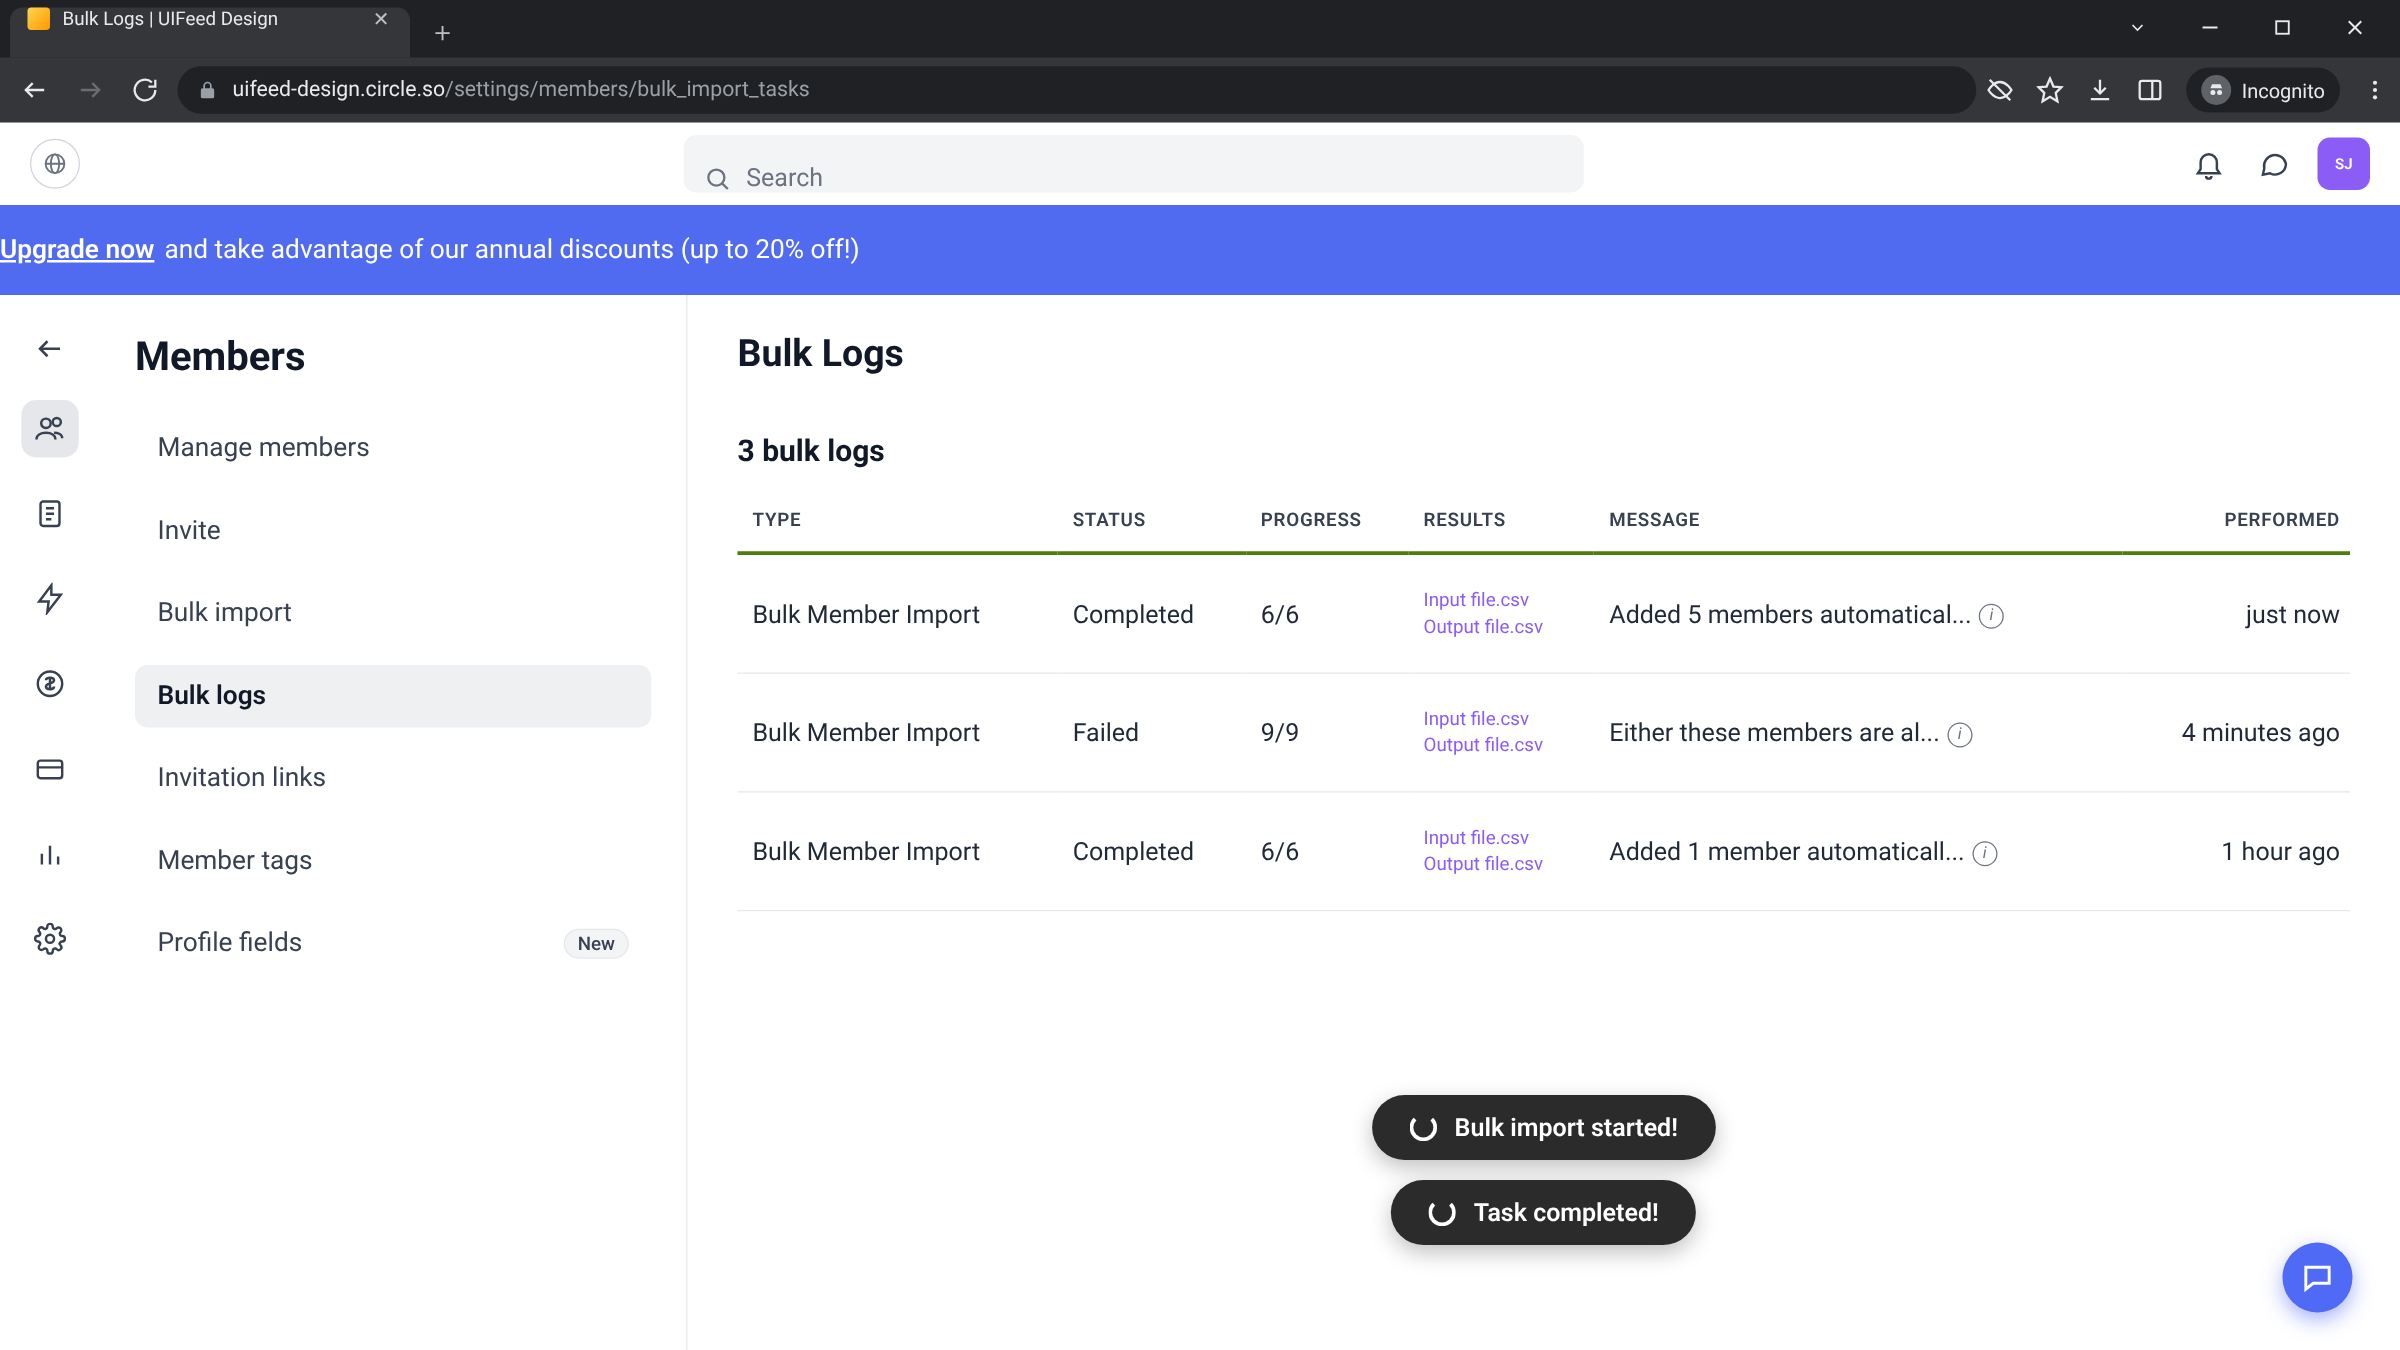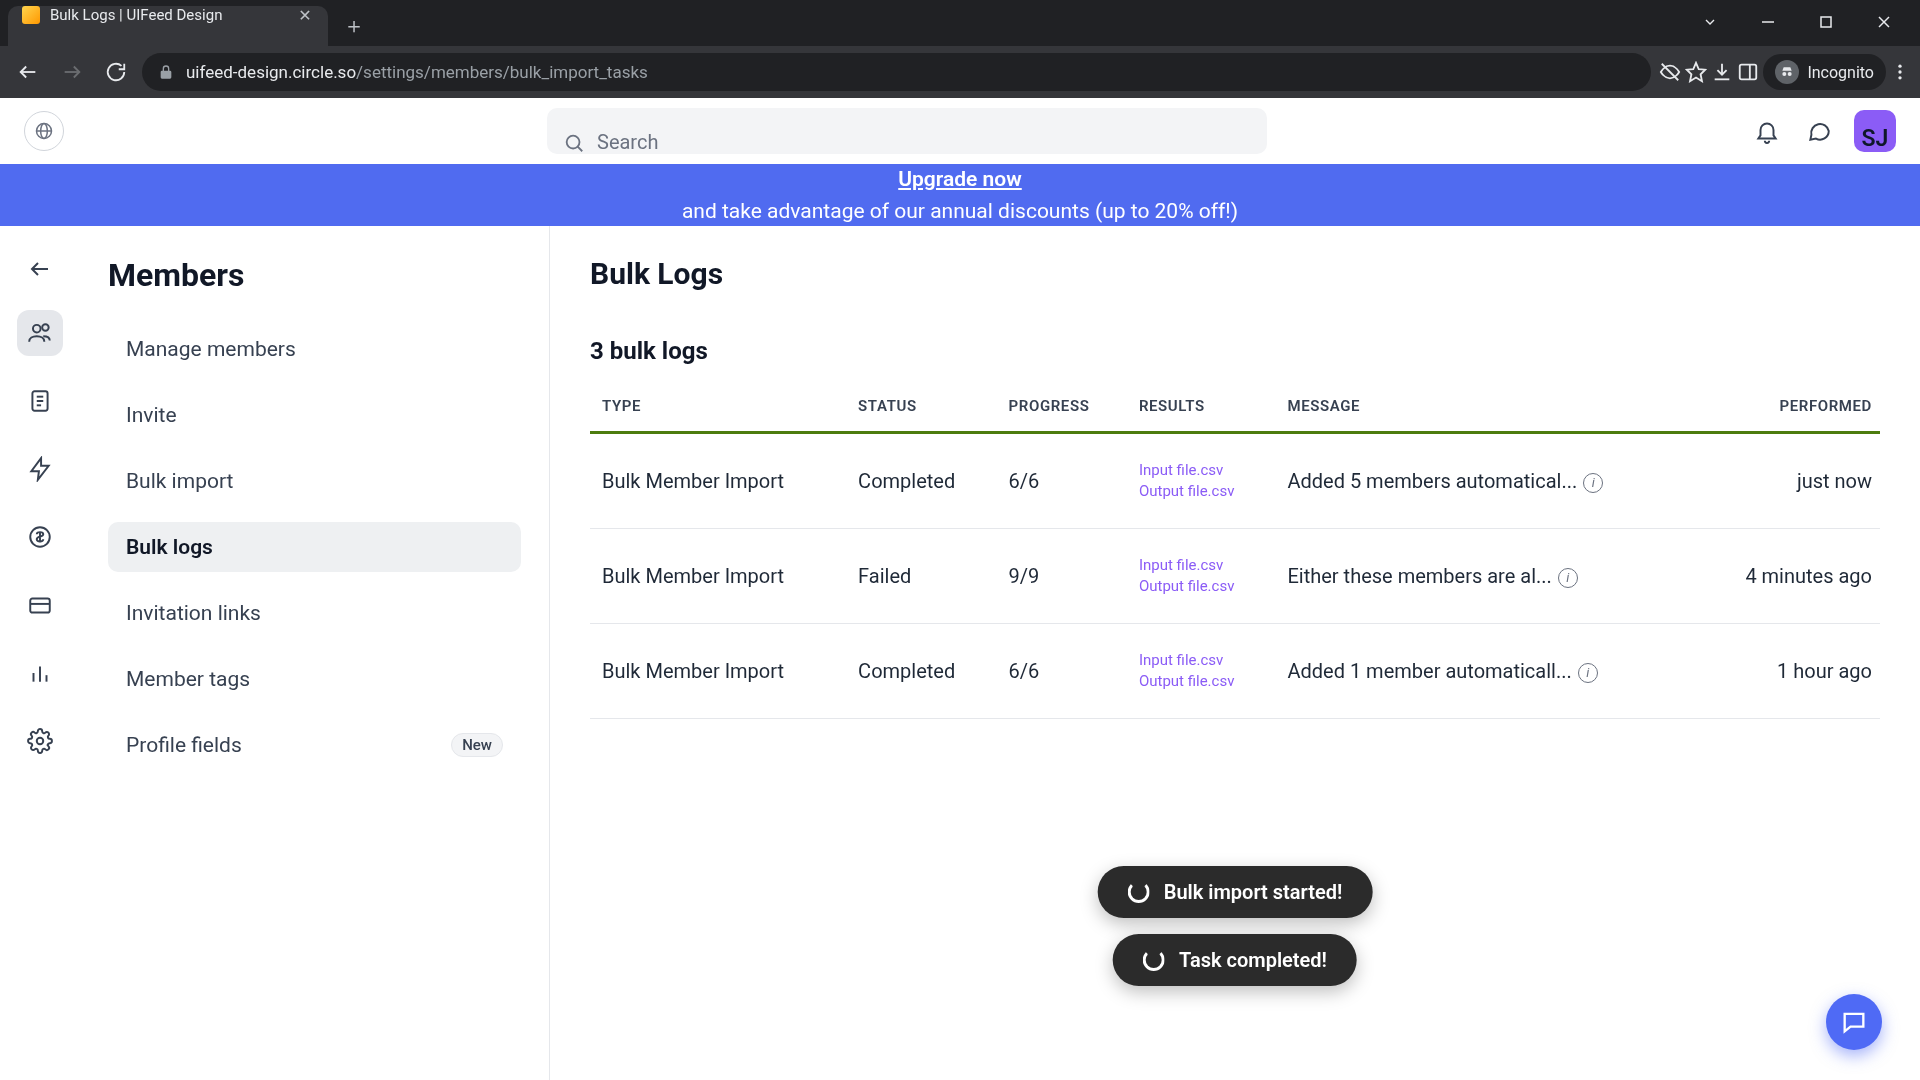--- a/index.html
+++ b/index.html
@@ -17,37 +17,37 @@
   .win-btn { width:56px; height:36px; display:flex; align-items:center; justify-content:center; color:#e8eaed; font-size:14px; }
   .win-btn svg { stroke:#e8eaed; }
 
   .addr-bar { height:52px; background:#35363a; display:flex; align-items:center; padding:0 10px; gap:8px; }
   .nav-btn { width:36px; height:36px; border-radius:50%; display:flex; align-items:center; justify-content:center; color:#e8eaed; }
   .nav-btn.dim { color:#6b6d70; }
   .addr-field { flex:1; height:38px; background:#202124; border-radius:19px; display:flex; align-items:center; padding:0 16px; color:#e8eaed; gap:12px; font-size:17px; }
   .addr-field .lock { color:#9aa0a6; }
   .addr-field .url .host { color:#e8eaed; }
   .addr-field .url .path { color:#9aa0a6; }
-  .addr-right { display:flex; align-items:center; gap:4px; color:#e8eaed; }
+  .addr-right { display:flex; align-items:center; gap:18px; color:#e8eaed; }
   .incognito-pill { display:flex; align-items:center; gap:8px; background:#202124; border-radius:20px; padding:6px 12px; font-size:16px; }
   .avatar-ico { width:24px; height:24px; border-radius:50%; background:#5f6368; display:flex; align-items:center; justify-content:center; }
   .avatar-ico svg { fill:#e8eaed; }
 
   
   .page { flex:1; background:#fff; display:flex; flex-direction:column; position:relative; }
 
   .app-header { height:66px; display:flex; align-items:center; padding:0 24px; border-bottom:1px solid transparent; }
   .logo-btn { width:40px; height:40px; border:1px solid #d1d5db; border-radius:50%; display:flex; align-items:center; justify-content:center; }
   .search-wrap { margin-left:auto; margin-right:auto; }
   .search-box { width:720px; height:46px; background:#f3f4f6; border-radius:10px; display:flex; align-items:flex-end; padding:0 16px; gap:12px; color:#6b7280; font-size:20px; }
   .header-right { display:flex; align-items:center; gap:18px; }
   .hdr-icon { width:34px; height:34px; display:flex; align-items:center; justify-content:center; color:#374151; }
-  .avatar-badge { width:42px; height:42px; border-radius:10px; background:#8b5cf6; color:#0f172a; display:flex; align-items:flex-end; justify-content:center; font-weight:600; font-size:23px; }
-
-  .banner { background:#506bf0; color:#fff; height:62px; display:flex; align-items:center; justify-content:center; font-size:21px; gap:8px;flex-direction:column; }
+  .avatar-badge { width:42px; height:42px; border-radius:10px; background:#8b5cf6; color:#ffffff; display:flex; align-items:center; justify-content:center; font-weight:600; font-size:12px; }
+
+  .banner { background:#506bf0; color:#fff; height:72px; display:flex; align-items:center; justify-content:flex-start; font-size:21px; gap:8px; }
   .banner a { color:#fff; text-decoration:underline; font-weight:600; }
 
   .content { flex:1; display:flex;justify-content:center; }
 
   .icon-rail { width:80px; border-right:1px solid transparent; display:flex; flex-direction:column; align-items:center; padding-top:24px; gap:22px; }
   .rail-back { width:38px; height:38px; display:flex; align-items:center; justify-content:center; }
   .rail-item { width:46px; height:46px; border-radius:12px; display:flex; align-items:center; justify-content:center; color:#374151; }
   .rail-item.active { background:#e5e7eb; }
 
   .side-panel { width:470px; border-right:1px solid #e5e7eb; padding:30px 28px; }

